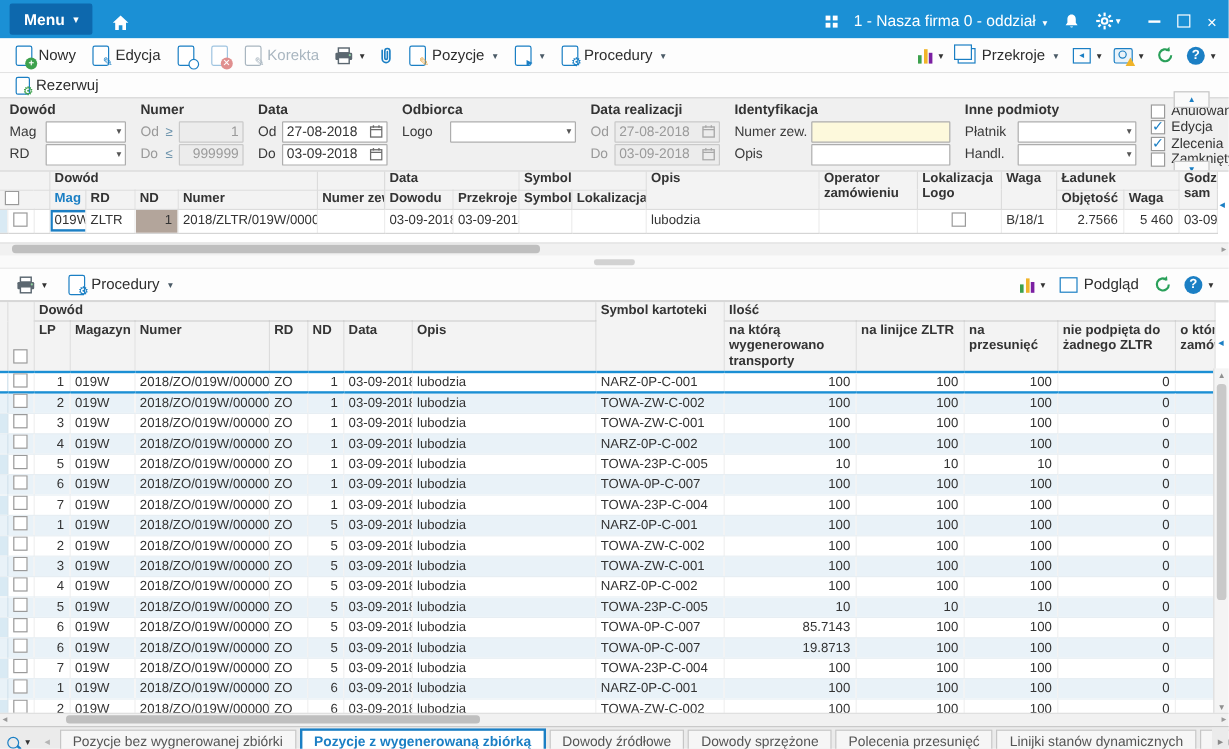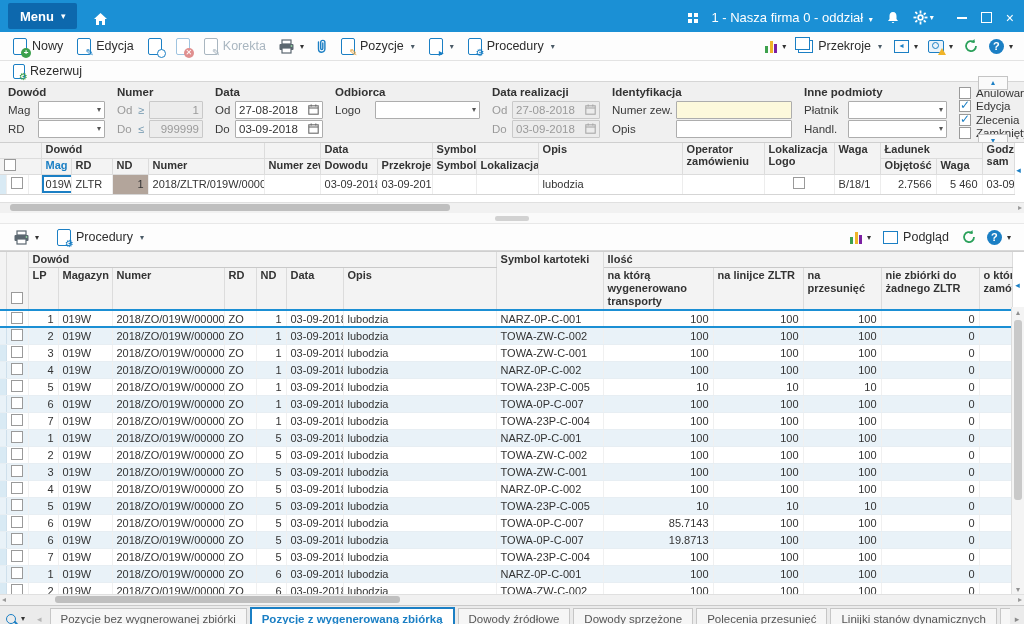--- a/index.html
+++ b/index.html
@@ -617,21 +617,21 @@
           <th>LP</th>
           <th>Magazyn</th>
           <th>Numer</th>
           <th>RD</th>
           <th>ND</th>
           <th>Data</th>
           <th>Opis</th>
           <th style="white-space:normal">na którą wygenerowano transporty</th>
           <th style="white-space:normal">na linijce ZLTR</th>
           <th style="white-space:normal">na przesunięć</th>
-          <th style="white-space:normal">nie zbiórki do żadnego ZLTR</th>
+          <th style="white-space:normal">nie podpięta do żadnego ZLTR</th>
           <th>
               <span style="display:block">o którą zw</span>
               <span style="display:block">zamówien</span>
             </th>
         </tr>
       </thead>
       <tbody>
           <tr class="sel">
             <td class="gut"></td>
             <td><span class="cbx"></span></td>

